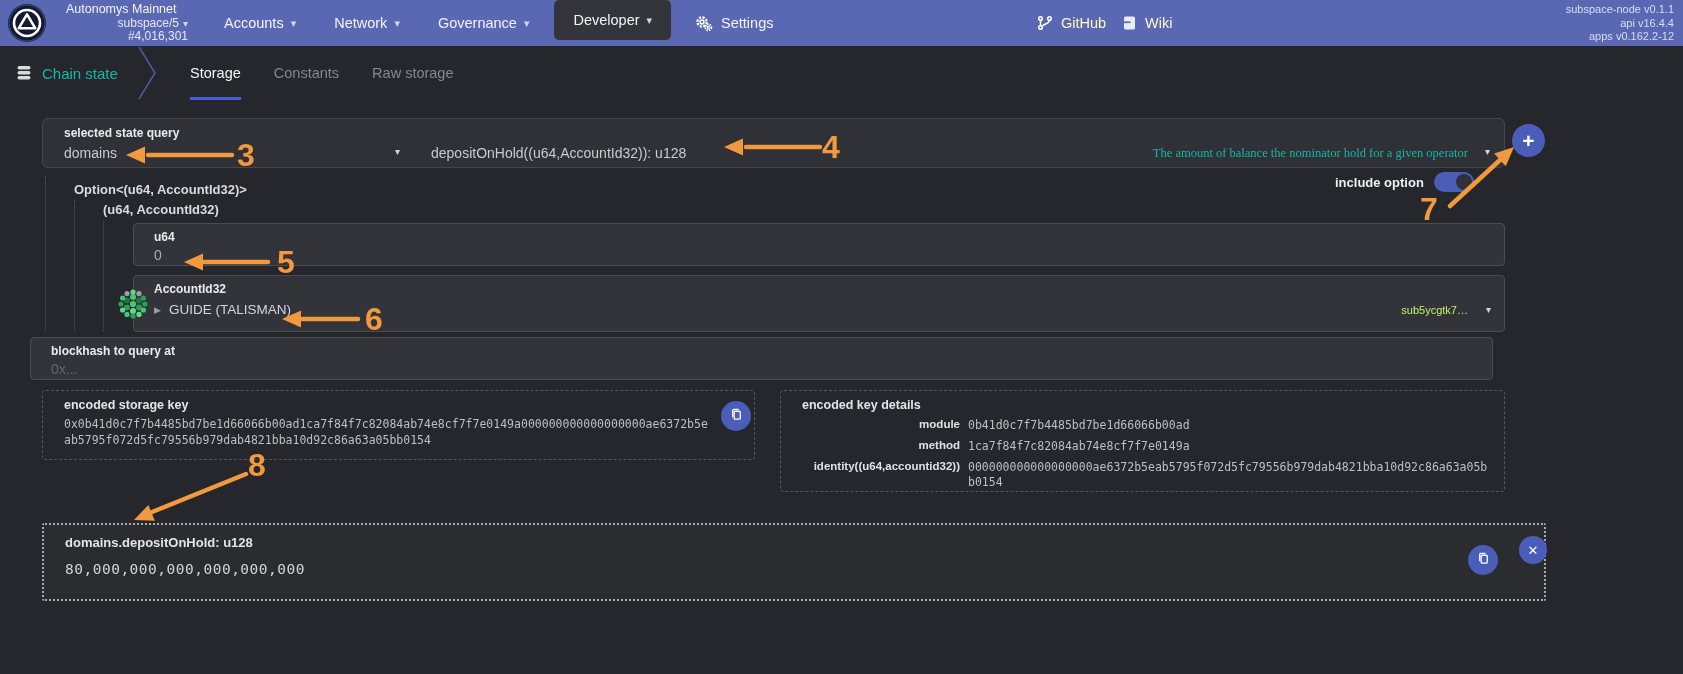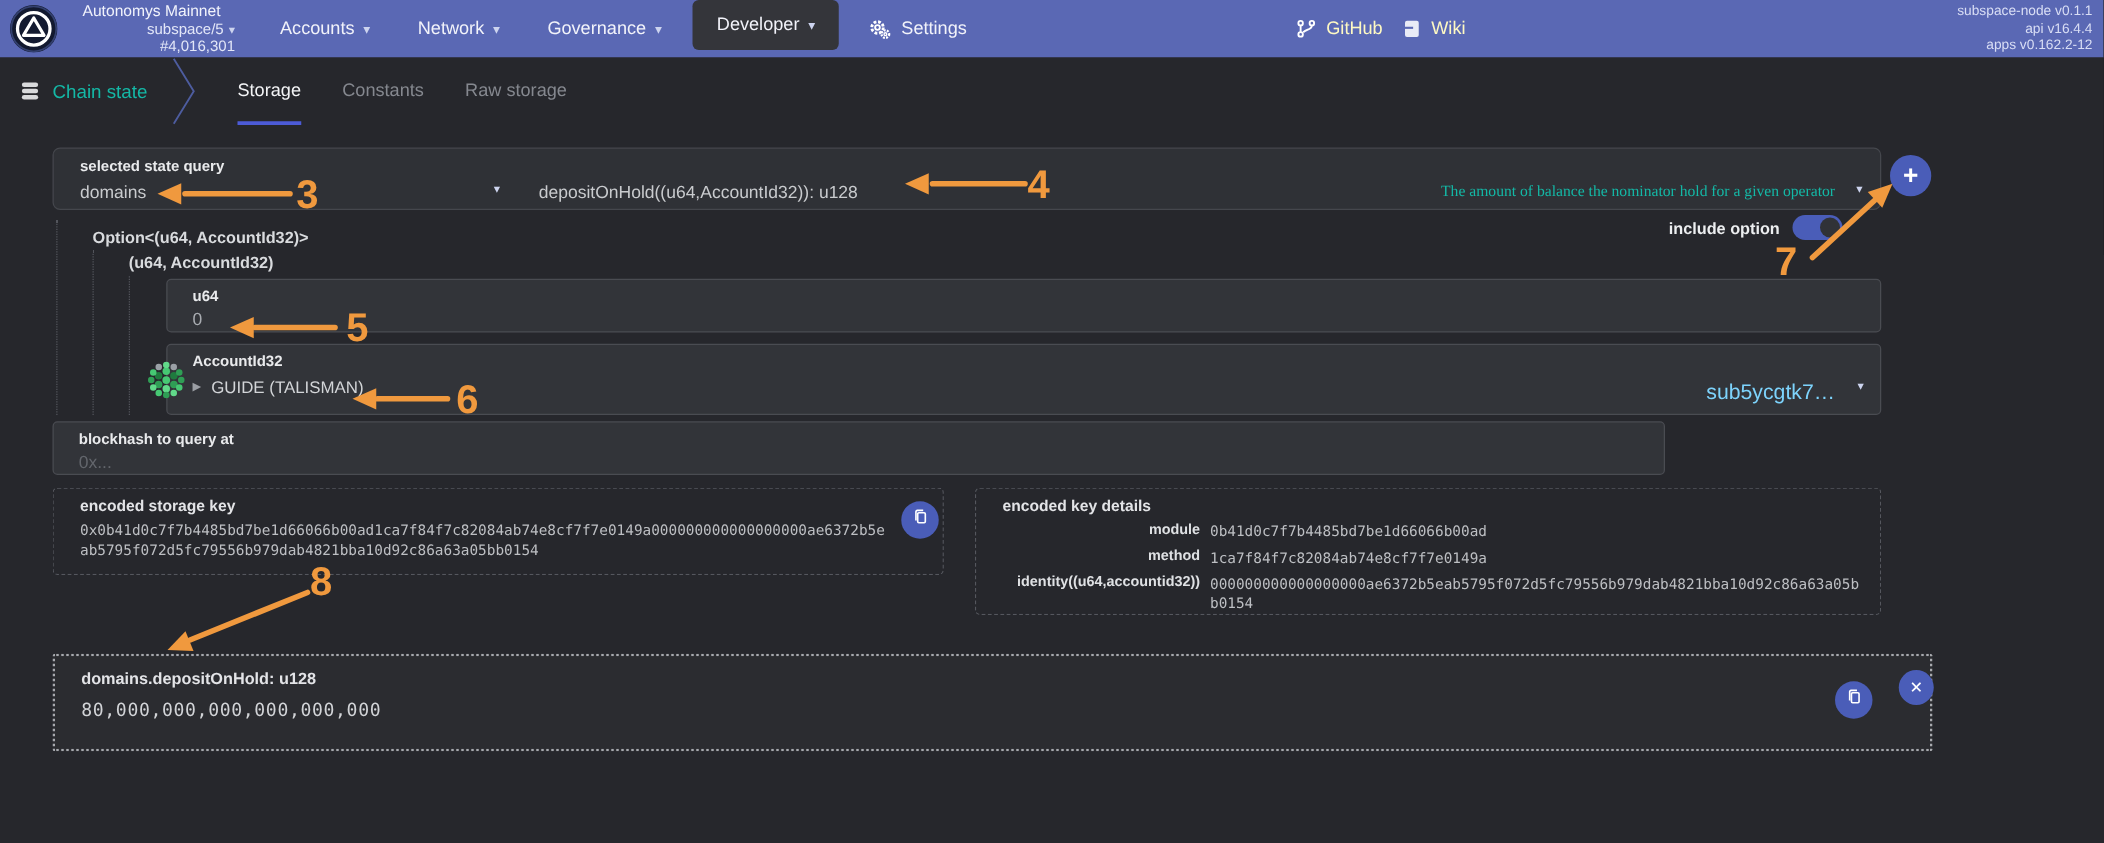--- a/index.html
+++ b/index.html
@@ -56,23 +56,23 @@
   .toggle .knob{position:absolute;right:2px;top:2px;width:16px;height:16px;border-radius:50%;background:#303237;}
 
   .input-box{position:absolute;background:#323439;border:1px solid #4a4c52;border-radius:4px;}
   .ib-label{position:absolute;left:20px;top:6px;font-size:12px;font-weight:bold;color:#e9eaec;}
   .ib-value{position:absolute;left:20px;top:23px;font-size:14px;color:#a9acb1;}
   .u64-box{left:133px;top:223px;width:1372px;height:43px;cursor:text;}
   .acct-box{left:133px;top:275px;width:1372px;height:57px;cursor:pointer;}
   .identicon{position:absolute;left:-16px;top:13px;width:30px;height:30px;cursor:pointer;}
   .acct-name{position:absolute;left:20px;top:26px;font-size:13.5px;color:#d3d5d8;display:flex;align-items:center;gap:8px;}
   .expander{font-family:"DejaVu Sans",sans-serif;font-size:9px;color:#9b9ea4;}
-  .acct-addr{position:absolute;right:36px;top:28px;font-size:17px;color:#7dd3fc;}
+  .acct-addr{position:absolute;right:36px;top:28px;font-size:11px;color:#bef264;}
   .acct-caret{position:absolute;right:13px;top:28px;}
-  .blockhash-box{left:42px;top:337px;width:1290px;height:43px;cursor:text;}
+  .blockhash-box{left:30px;top:337px;width:1463px;height:43px;cursor:text;}
   .placeholder{color:#63666c;}
 
   
   .dashed-panel{position:absolute;border:1px dashed #55575e;border-radius:4px;background:transparent;}
   .key-panel{left:42px;top:390px;width:713px;height:70px;}
   .dp-label{position:absolute;left:21px;top:7px;font-size:12.5px;font-weight:bold;color:#e3e4e7;}
   .hex{position:absolute;left:21px;top:25px;width:646px;font-size:11.5px;line-height:16px;color:#bdbfc3;word-break:break-all;}
   .copy-btn{width:30px;height:30px;}
   .key-copy{position:absolute;left:678px;top:10px;}
   .details-panel{left:780px;top:390px;width:725px;height:102px;}

